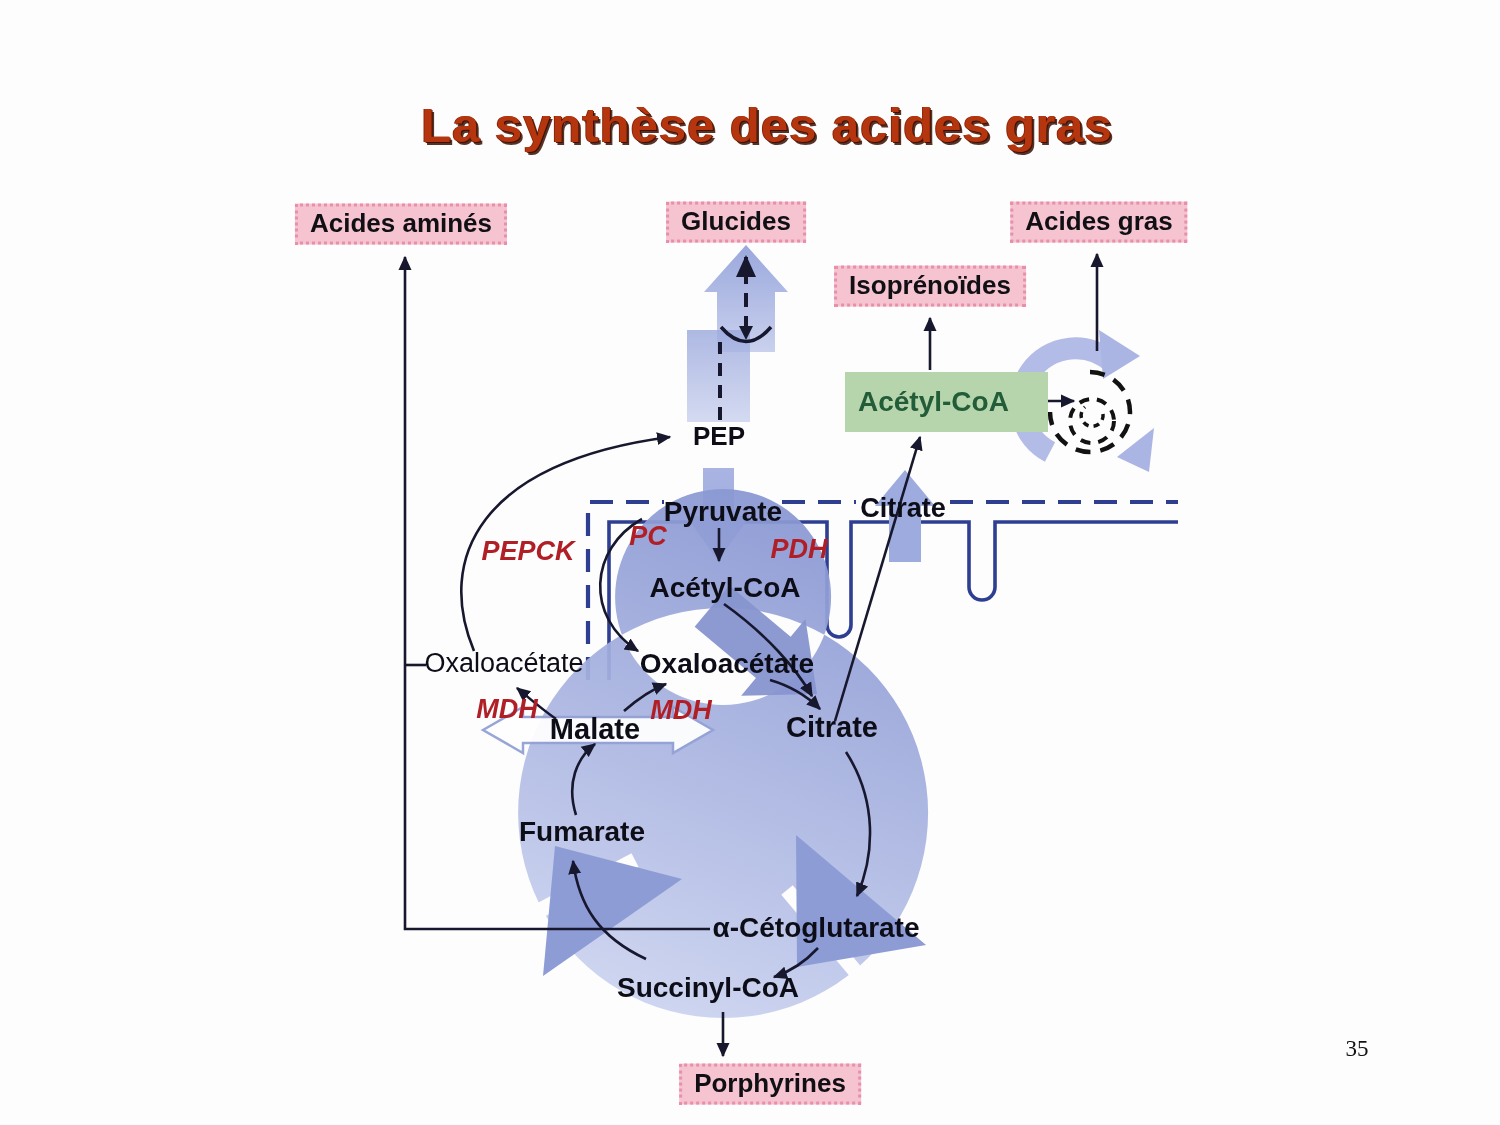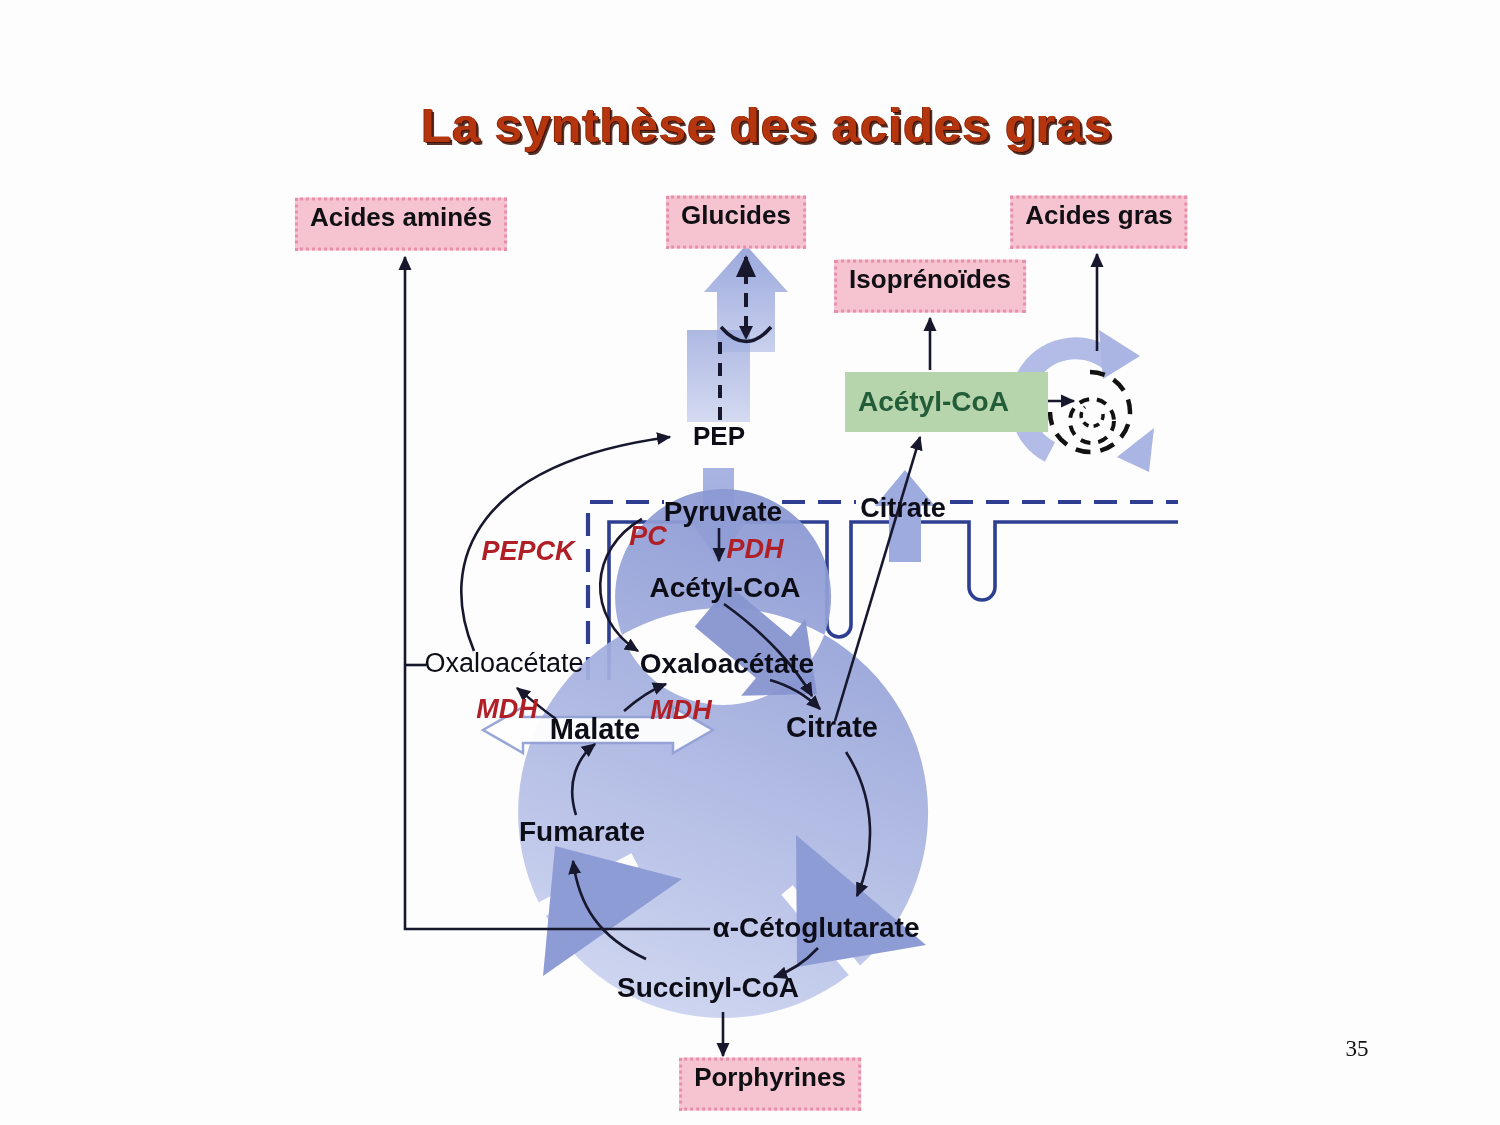--- a/index.html
+++ b/index.html
@@ -12,21 +12,21 @@
        font-family:"Liberation Sans", sans-serif;}
   #stage{position:absolute;inset:0;width:1500px;height:808px;}
   svg.diagram{position:absolute;left:0;top:0;width:1500px;height:1125px;}
   .title{position:absolute;left:767px;top:97px;transform:translateX(-50%);
     font-size:49px;font-weight:800;letter-spacing:1px;color:var(--title);white-space:nowrap;
     text-shadow:2.5px 2.5px 0 rgba(58,14,2,.85), 1px 1px 0 #6b1d05, -1px 0 0 #8a2608;}
   .pagenum{position:absolute;left:1357px;top:1049px;transform:translate(-50%,-50%);
     font-family:"Liberation Serif", serif;font-size:23px;color:#111;}
   .pbox{position:absolute;transform:translate(-50%,-50%);background:var(--pink_bg);
     border:3px dotted var(--pink_border);color:#101014;font-weight:700;font-size:26px;
-    padding:2px 12px 15px 12px;white-space:nowrap;line-height:1.15;}
+    padding:2px 12px 3px 12px;white-space:nowrap;line-height:1.15;}
   .gbox{position:absolute;left:845px;top:372px;width:203px;height:60px;background:var(--green_bg);}
   .gbox span{position:absolute;left:13px;top:50%;transform:translateY(-50%);
     color:var(--green_text);font-weight:700;font-size:28px;white-space:nowrap;}
   .lbl{position:absolute;transform:translate(-50%,-50%);color:#0d0d18;white-space:nowrap;line-height:1;}
   .w5{font-weight:500;font-size:27px;} .w6{font-weight:600;font-size:28px;}
   .bold{font-weight:700;font-size:29px;}
   .enz{position:absolute;transform:translate(-50%,-50%);color:var(--enzyme);
     font-style:italic;font-weight:600;font-size:27px;white-space:nowrap;line-height:1;}
 </style>
 </head>
@@ -135,17 +135,17 @@
   <div class="lbl w5" style="left:504px;top:663px">Oxaloacétate</div>
   <div class="lbl bold" style="left:727px;top:664px;font-size:28px">Oxaloacétate</div>
   <div class="lbl bold" style="left:595px;top:729px">Malate</div>
   <div class="lbl bold" style="left:832px;top:727px">Citrate</div>
   <div class="lbl bold" style="left:582px;top:832px;font-size:28px">Fumarate</div>
   <div class="lbl bold" style="left:816px;top:928px;font-size:28px">α-Cétoglutarate</div>
   <div class="lbl bold" style="left:708px;top:988px;font-size:28px">Succinyl-CoA</div>
 
   <div class="enz" style="left:528px;top:551px">PEPCK</div>
   <div class="enz" style="left:648px;top:536px">PC</div>
-  <div class="enz" style="left:755px;top:549px">PDH</div>
+  <div class="enz" style="left:799px;top:549px">PDH</div>
   <div class="enz" style="left:507px;top:709px">MDH</div>
   <div class="enz" style="left:681px;top:710px">MDH</div>
 
 </div>
 
 </body></html>

